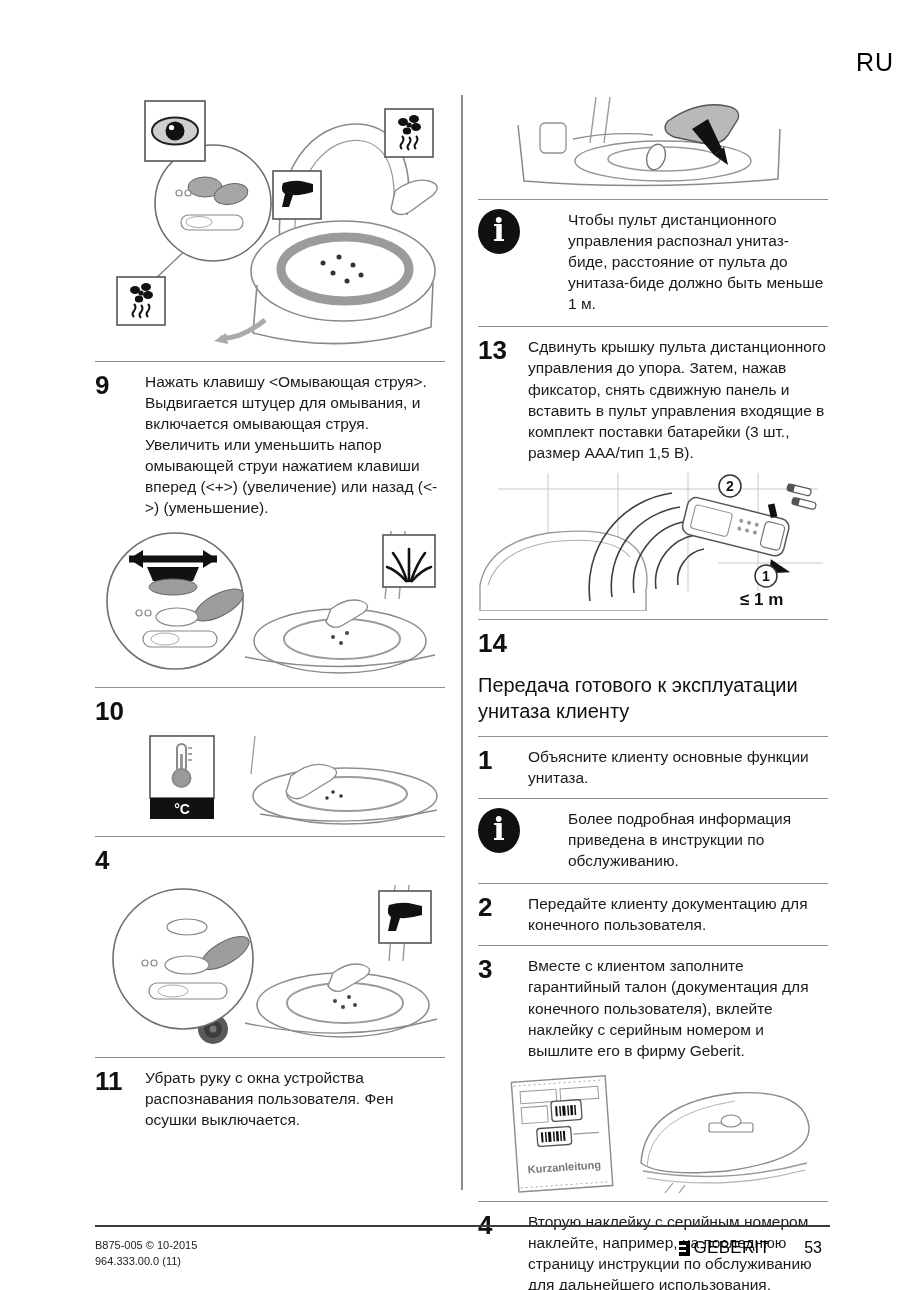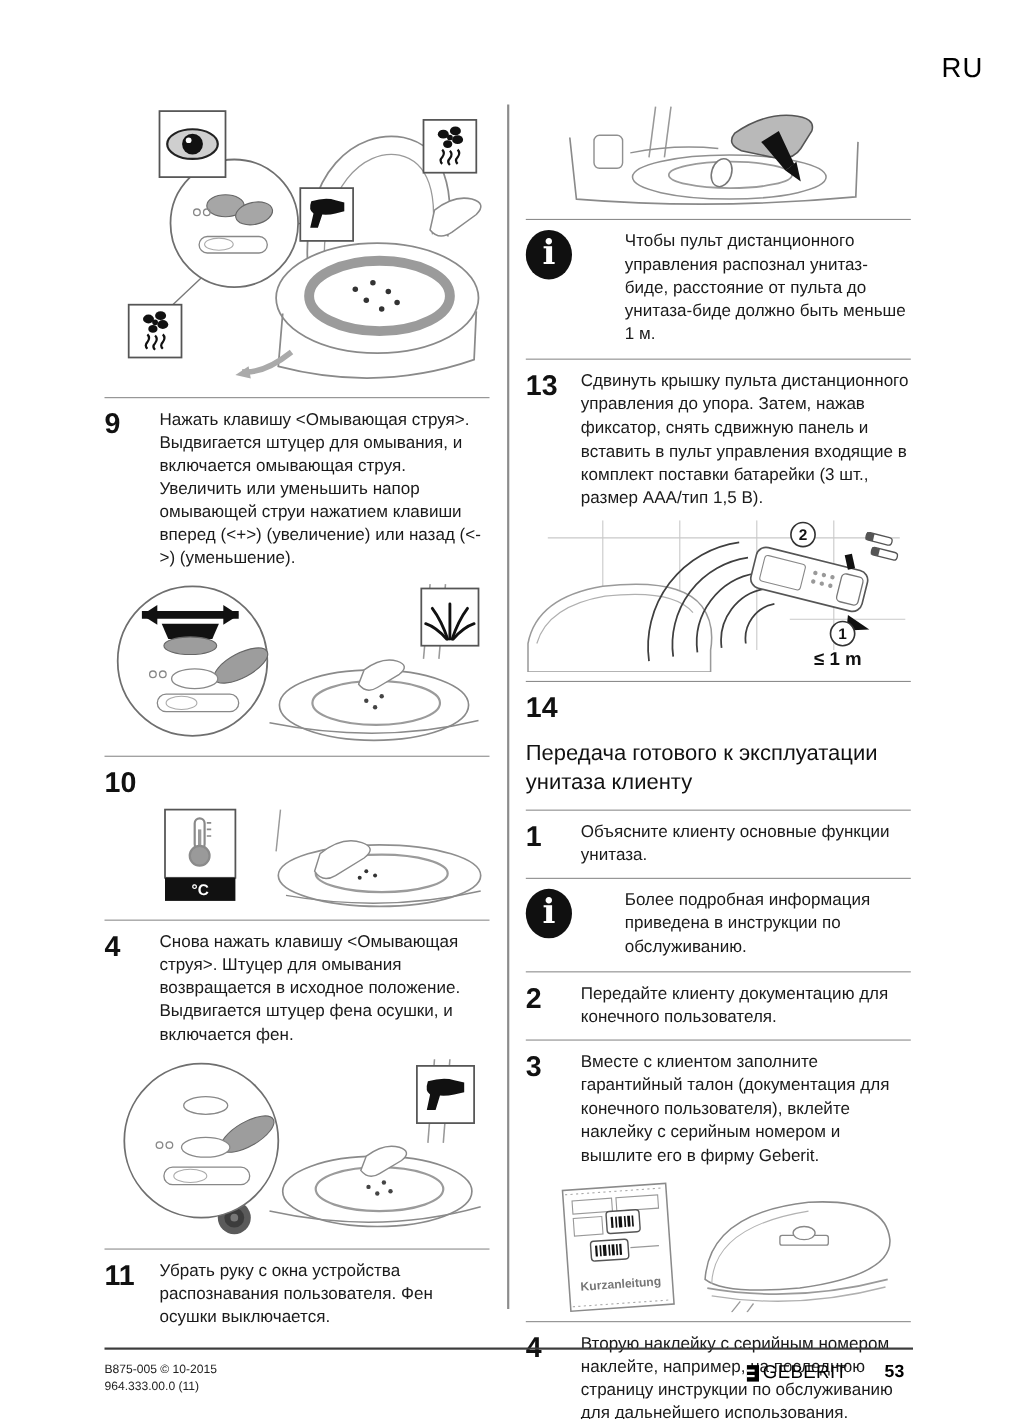--- a/index.html
+++ b/index.html
@@ -20,21 +20,21 @@
   .info-text{flex:1;font-size:15.5px;line-height:1.36;margin-left:35px;}
   .section-heading{font-size:20px;line-height:1.3;font-weight:400;color:#111;margin:16px 0 12px 0;}
   .figure{display:block;margin:0 auto 8px auto;}
   .footer-rule{position:absolute;left:95px;right:90px;top:1225px;border:0;border-top:2px solid #3c3c3c;margin:0;}
   .footer-left{position:absolute;left:95px;top:1238px;font-size:11px;line-height:1.45;color:#222;}
   .footer-right{position:absolute;right:98px;top:1238px;display:flex;align-items:center;gap:34px;}
   .brand{display:flex;align-items:center;gap:3px;font-weight:400;font-size:17px;letter-spacing:0.3px;color:#000;}
   .brand-mark{display:inline-block;width:11px;height:15px;background:#000;position:relative;}
   .brand-mark::after{content:"";position:absolute;left:0;top:4px;width:7px;height:2px;background:#fff;}
   .brand-mark::before{content:"";position:absolute;left:0;top:9px;width:7px;height:2px;background:#fff;}
-  .page-num{font-size:16px;font-weight:700;color:#000;}
+  .page-num{font-size:16px;font-weight:400;color:#000;}
   svg text{font-family:"Liberation Sans",sans-serif;}
 </style>
 </head>
 <body>
 
 <div>
 
   <div class="lang-marker">RU</div>
 
   <div class="v-divider"></div>
@@ -188,21 +188,20 @@
         <line x1="93" y1="26" x2="97" y2="26" stroke="#8a8a8a" stroke-width="1.5"></line>
         <rect x="55" y="64" width="64" height="21" fill="#111"></rect>
         <text x="87" y="80" text-anchor="middle" font-size="14" font-weight="bold" fill="#ffffff">°C</text>
       </g>
     </svg>
 
     <hr class="rule">
 
     <div class="step">
       <div class="step-num">4</div>
-      <div class="step-text">Снова нажать клавишу &lt;Омывающая струя&gt;. Штуцер для омывания возвращается в исходное положение. Выдвигается штуцер фена осушки, и включается фен.</div>
     </div>
 
     <svg class="figure" width="350" height="166" viewBox="0 0 350 166">
       <g>
         <line x1="300" y1="2" x2="294" y2="78" stroke="#999" stroke-width="1.4"></line>
         <line x1="314" y1="2" x2="308" y2="78" stroke="#999" stroke-width="1.4"></line>
         <ellipse cx="248" cy="122" rx="86" ry="32" fill="#fff" stroke="#8a8a8a" stroke-width="1.5"></ellipse>
         <ellipse cx="250" cy="120" rx="58" ry="20" fill="none" stroke="#9b9b9b" stroke-width="2"></ellipse>
         <g fill="#444">
             <circle cx="240" cy="118" r="2"></circle>

